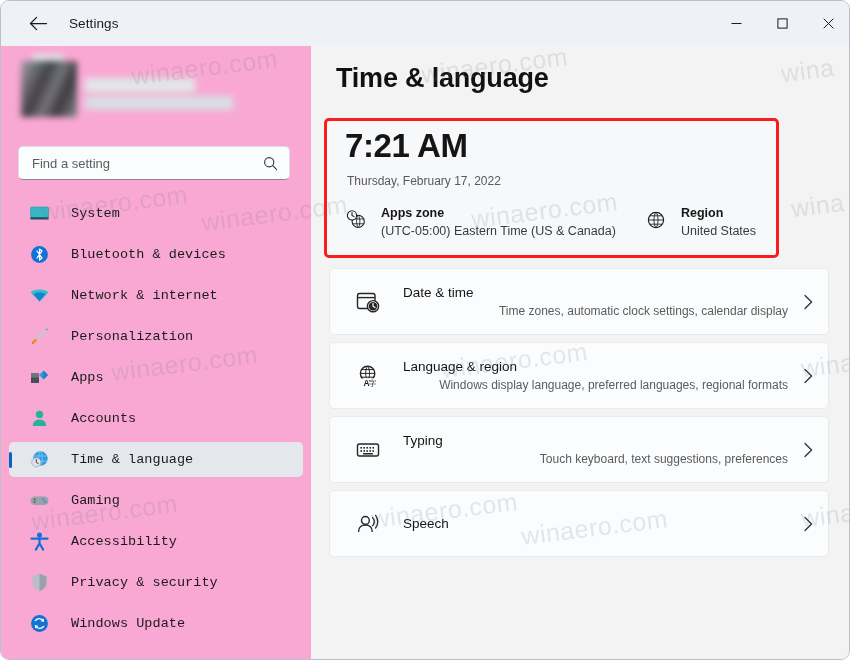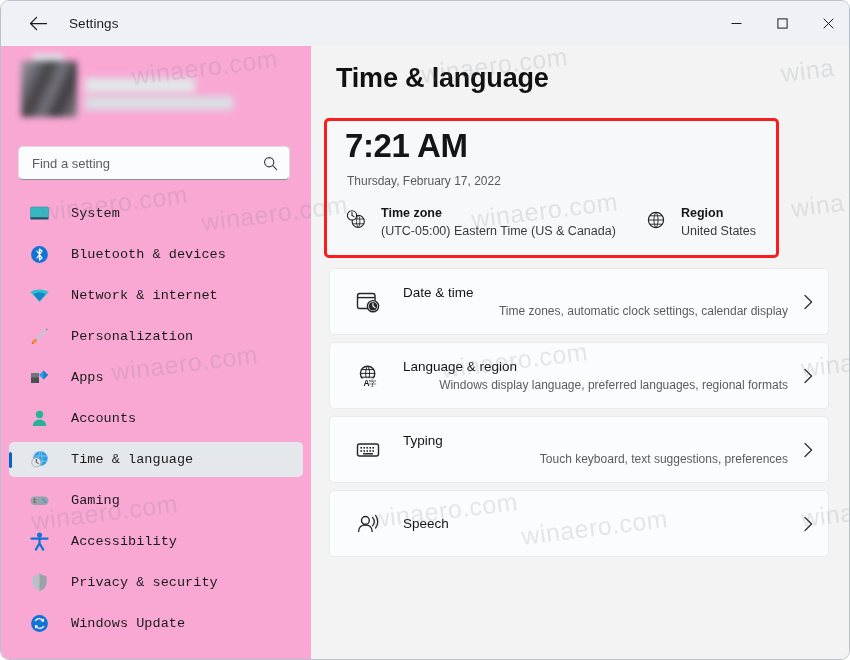--- a/index.html
+++ b/index.html
@@ -493,21 +493,21 @@
         <div class="clock-col tz">
           <span class="clock-col-icon">
             <svg width="22" height="22" viewBox="0 0 22 22">
               <circle cx="13.2" cy="12.4" r="6.1" fill="none" stroke="#1f1f1f" stroke-width="1.1"></circle>
               <path d="M13.2 6.3 C11 8.6 11 16.2 13.2 18.5 M13.2 6.3 C15.4 8.6 15.4 16.2 13.2 18.5 M7.3 10 H19.1 M7.3 14.8 H19.1" fill="none" stroke="#1f1f1f" stroke-width=".85"></path>
               <circle cx="7" cy="6.4" r="4.6" fill="#f6f8fa" stroke="#1f1f1f" stroke-width="1.1"></circle>
               <path d="M7 3.6 V6.4 L9 7.6" fill="none" stroke="#1f1f1f" stroke-width="1.1" stroke-linecap="round"></path>
             </svg>
           </span>
           <span class="clock-col-text">
-            <span class="clock-col-title">Time zone</span>
+            <span class="clock-col-title">Apps zone</span>
             <span class="clock-col-value" style="display:block">(UTC-05:00) Eastern Time (US &amp; Canada)</span>
           </span>
         </div>
 
         <div class="clock-col">
           <span class="clock-col-icon">
             <svg width="22" height="22" viewBox="0 0 22 22">
               <circle cx="11" cy="11" r="7.6" fill="none" stroke="#1f1f1f" stroke-width="1.15"></circle>
               <path d="M11 3.4 C8.3 6.2 8.3 15.8 11 18.6 M11 3.4 C13.7 6.2 13.7 15.8 11 18.6 M3.4 11 H18.6 M4.6 6.8 H17.4 M4.6 15.2 H17.4" fill="none" stroke="#1f1f1f" stroke-width=".9"></path>
             </svg>

